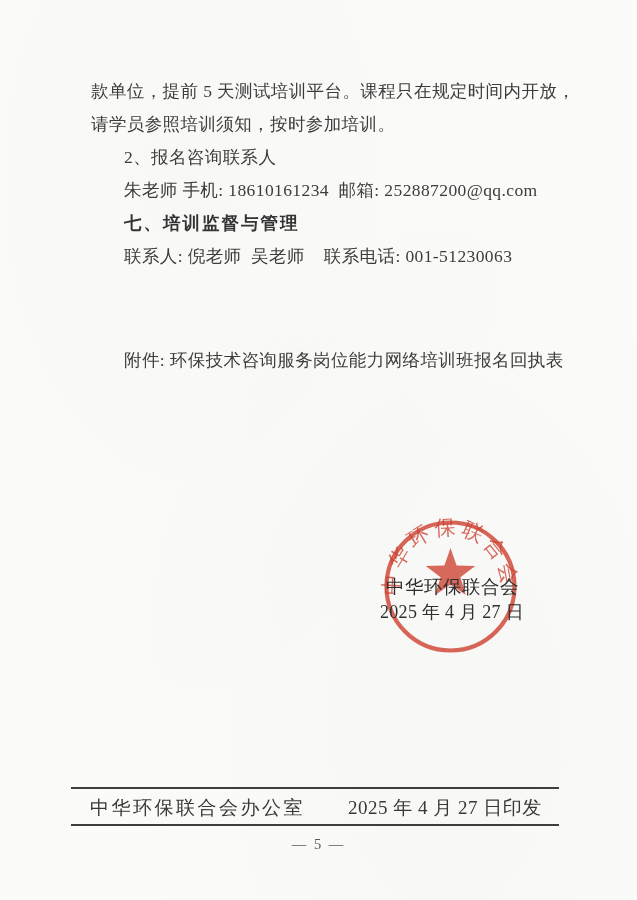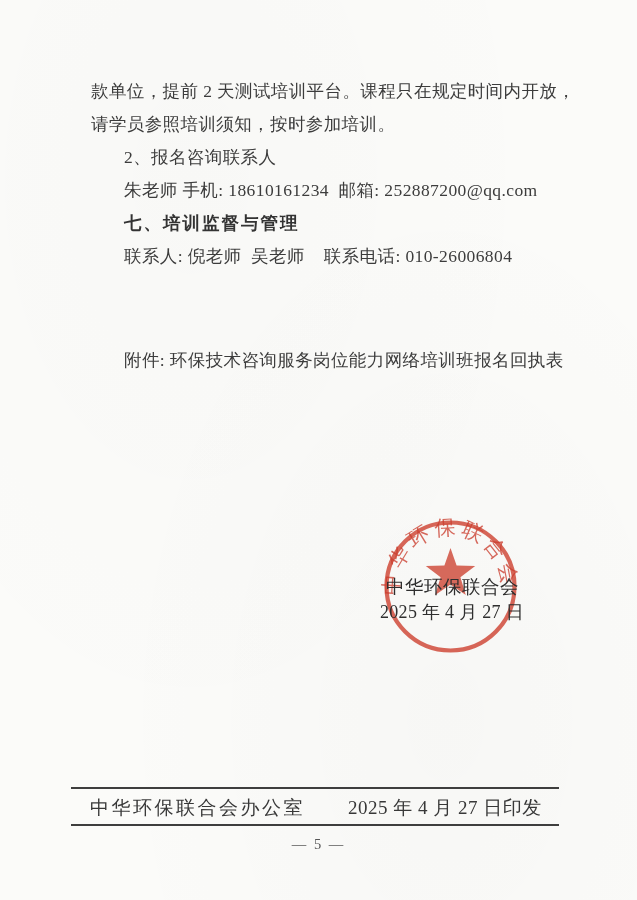--- a/index.html
+++ b/index.html
@@ -109,26 +109,26 @@
     color: #565656;
     white-space: pre;
   }
 </style>
 </head>
 <body>
 
 <div class="page">
 
   <div class="text-block">
-    <div class="line">款单位，提前 2 天测试培训平台。课程只在规定时间内开放，</div>
+    <div class="line">款单位，提前 5 天测试培训平台。课程只在规定时间内开放，</div>
     <div class="line">请学员参照培训须知，按时参加培训。</div>
     <div class="line indent">2、报名咨询联系人</div>
     <div class="line indent">朱老师 手机: 18610161234  邮箱: 252887200@qq.com</div>
     <div class="line indent heading">七、培训监督与管理</div>
-    <div class="line indent">联系人: 倪老师  吴老师    联系电话: 010-26006804</div>
+    <div class="line indent">联系人: 倪老师  吴老师    联系电话: 001-51230063</div>
   </div>
 
   <div class="line indent attachment">附件: 环保技术咨询服务岗位能力网络培训班报名回执表</div>
 
   <div class="seal">
     <svg viewBox="0 0 139 139" xmlns="http://www.w3.org/2000/svg">
       <circle cx="69.5" cy="69.5" r="64" fill="none" stroke="rgba(206,68,51,0.82)" stroke-width="4.2"></circle>
       <path id="sealArcPath" d="M 26.9 99.3 A 52 52 0 1 1 112.1 99.3" fill="none"></path>
       <text font-size="21" fill="rgba(203,62,46,0.78)" letter-spacing="4" font-family="Liberation Serif, DejaVu Serif, serif">
         <textPath href="#sealArcPath" startOffset="10%">中华环保联合会</textPath>

